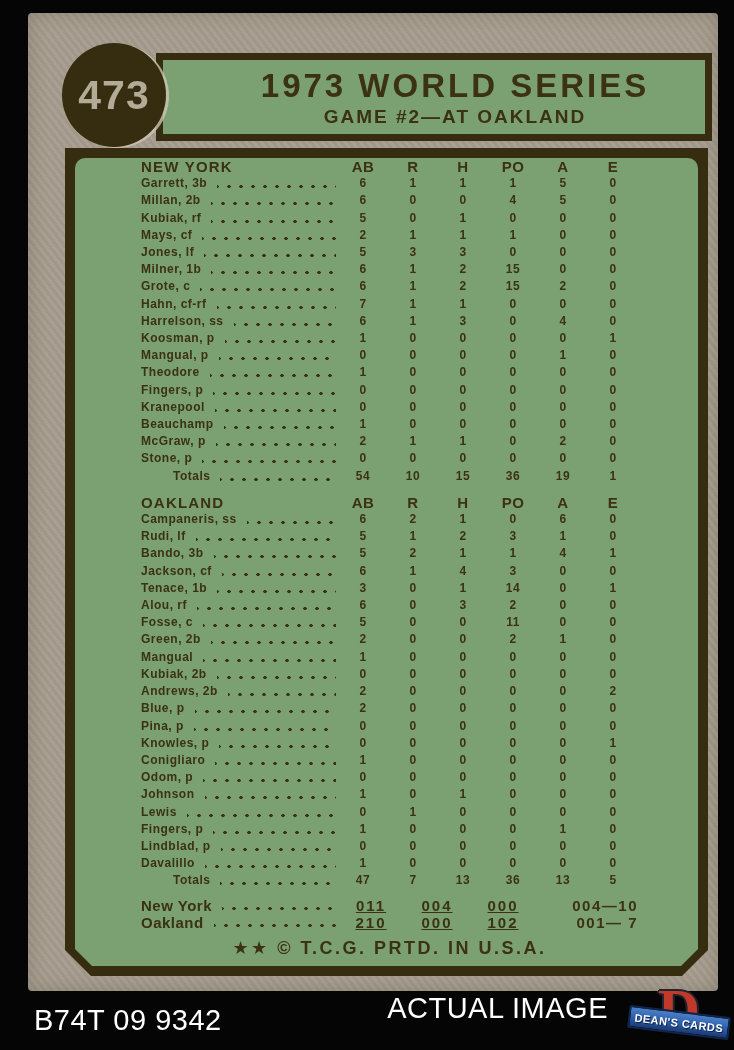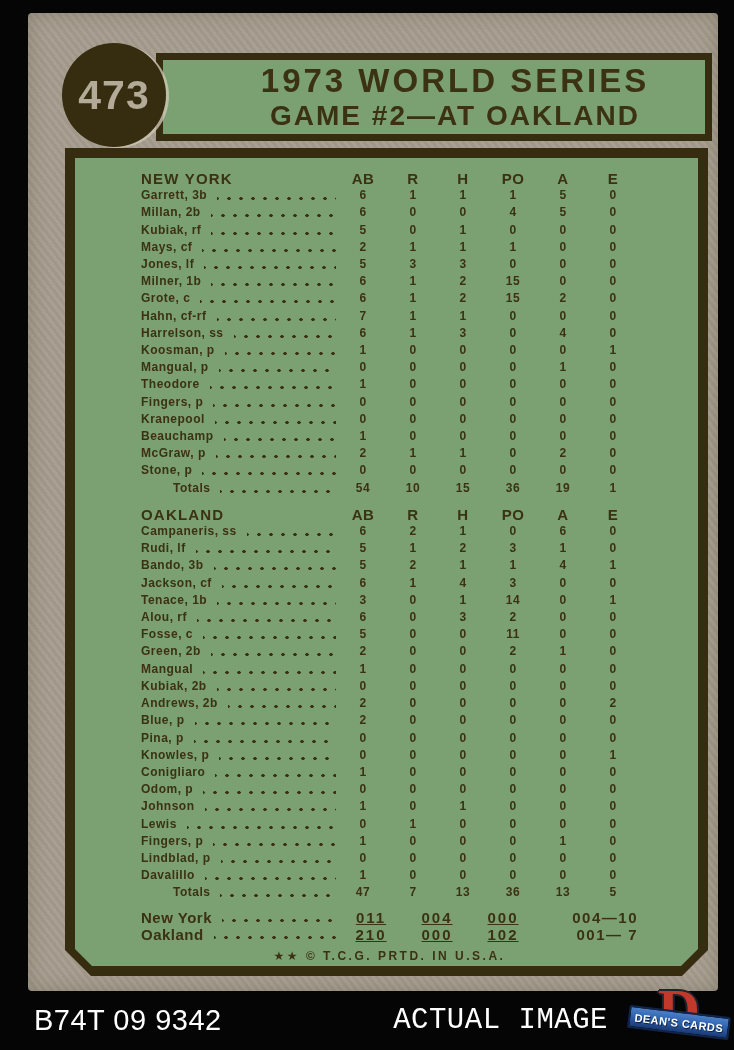--- a/index.html
+++ b/index.html
@@ -27,28 +27,28 @@
   .badge{position:absolute;left:34px;top:30px;width:104px;height:104px;border-radius:50%;
          background:var(--border-dark);display:flex;align-items:center;justify-content:center;
          box-shadow:3px 1px 0 rgba(205,197,178,.8);z-index:3;}
   .badge-num{font-size:41px;font-weight:bold;color:var(--badge-text);letter-spacing:1px;}
 
   .header-bar{position:absolute;left:128px;top:40px;width:556px;height:88px;
         background:var(--panel-green);border:7px solid var(--border-dark);
         display:flex;flex-direction:column;justify-content:center;align-items:center;
         padding-left:42px;z-index:2;text-align:right;}
   .header-title{font-size:33px;font-weight:bold;letter-spacing:3px;color:var(--ink);line-height:1;}
-  .header-subtitle{font-size:28px;font-weight:bold;letter-spacing:2px;color:var(--ink);margin-top:5px;line-height:1;}
+  .header-subtitle{font-size:19px;font-weight:bold;letter-spacing:2px;color:var(--ink);margin-top:5px;line-height:1;}
 
   .panel{position:absolute;left:37px;top:135px;width:643px;height:828px;
          background:var(--border-dark);padding:10px;
          clip-path:polygon(0 0,100% 0,100% calc(100% - 26px),calc(100% - 26px) 100%,26px 100%,0 calc(100% - 26px));}
   .panel-green{width:100%;height:100%;background:var(--panel-green);
          clip-path:polygon(0 0,100% 0,100% calc(100% - 17px),calc(100% - 17px) 100%,17px 100%,0 calc(100% - 17px));
-         padding:12px 60px 0 66px;}
+         padding:0 60px 0 66px;border-radius:10px;}
 
   
   .bx-row{display:grid;grid-template-columns:auto 1fr 50px 50px 50px 50px 50px 50px;
           line-height:17.2px;font-size:12px;font-weight:bold;color:var(--ink);letter-spacing:.5px;}
   .bx-stat{text-align:center;}
   .bx-name{white-space:nowrap;}
   .bx-header{font-size:15px;}
   .bx-header .bx-name{letter-spacing:1.2px;}
   .bx-total .bx-name{padding-left:32px;}
   .bx-leader{background-image:radial-gradient(circle at 50% 62%,var(--ink) 1.5px,transparent 1.9px);
@@ -57,27 +57,27 @@
   .bx-header .bx-leader{background:none;}
   .bx-team + .bx-team{margin-top:9px;}
 
   
   .linescore{margin-top:7px;}
   .ls-row{display:grid;grid-template-columns:auto 1fr 66px 66px 66px 102px;
           line-height:17.8px;font-size:15px;font-weight:bold;color:var(--ink);letter-spacing:.5px;}
   .ls-group{text-align:center;letter-spacing:2px;text-decoration:underline;}
   .ls-final{text-align:right;white-space:pre;letter-spacing:1.5px;}
 
-  .copyright{text-align:center;margin-top:5px;font-size:12px;font-weight:bold;
+  .copyright{text-align:center;margin-top:5px;font-size:18px;font-weight:bold;
              letter-spacing:2.5px;color:var(--ink);}
 
   
   .bottom-bar{position:absolute;left:0;top:991px;width:734px;height:44px;background:var(--bar-bg);}
   .bar-code{position:absolute;left:34px;top:13px;font-size:29px;color:var(--bar-text);letter-spacing:.5px;}
-  .bar-actual{position:absolute;right:126px;top:13px;font-size:29px;color:var(--bar-text);letter-spacing:.5px;font-family:Liberation Mono, monospace;}
+  .bar-actual{position:absolute;right:126px;top:1px;font-size:29px;color:var(--bar-text);letter-spacing:.5px;}
 
   .deans-logo{position:absolute;right:4px;top:-6px;width:102px;height:64px;}
   .deans-d{position:absolute;left:30px;top:-4px;font-family:"Liberation Serif","DejaVu Serif",serif;
         font-size:58px;font-weight:bold;color:var(--logo-red);line-height:1;
         text-shadow:-2px 0 0 #20242f,2px 0 0 #20242f,0 -2px 0 #20242f,0 2px 0 #20242f,
                     -1px -1px 0 #20242f,1px 1px 0 #20242f,-1px 1px 0 #20242f,1px -1px 0 #20242f;}
   .deans-ribbon{position:absolute;left:0;top:26px;width:102px;transform:rotate(7deg);
         background:linear-gradient(180deg,#4b80c8 0%,var(--ribbon-blue) 55%,#1b3a74 100%);
         border:2px solid #11244a;border-radius:2px;text-align:center;padding:0 1px 1px;}
   .deans-ribbon span{font-size:11px;font-weight:bold;color:#fff;letter-spacing:.5px;

